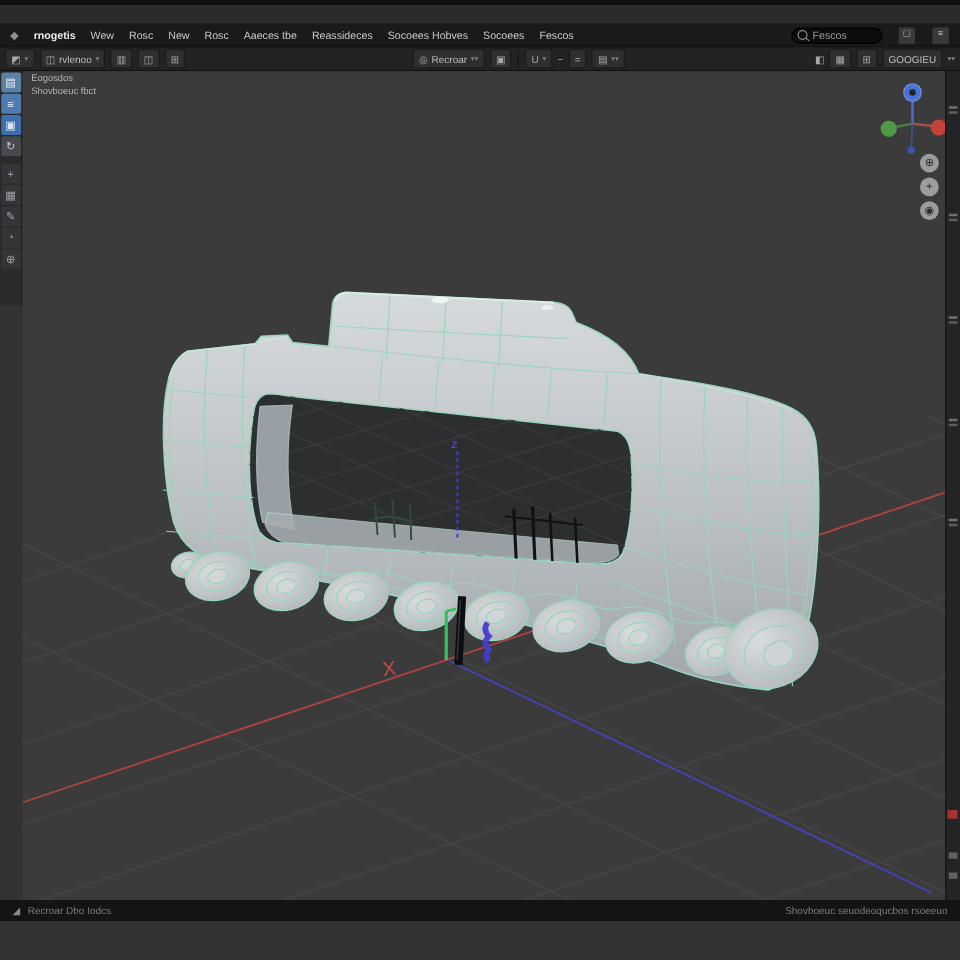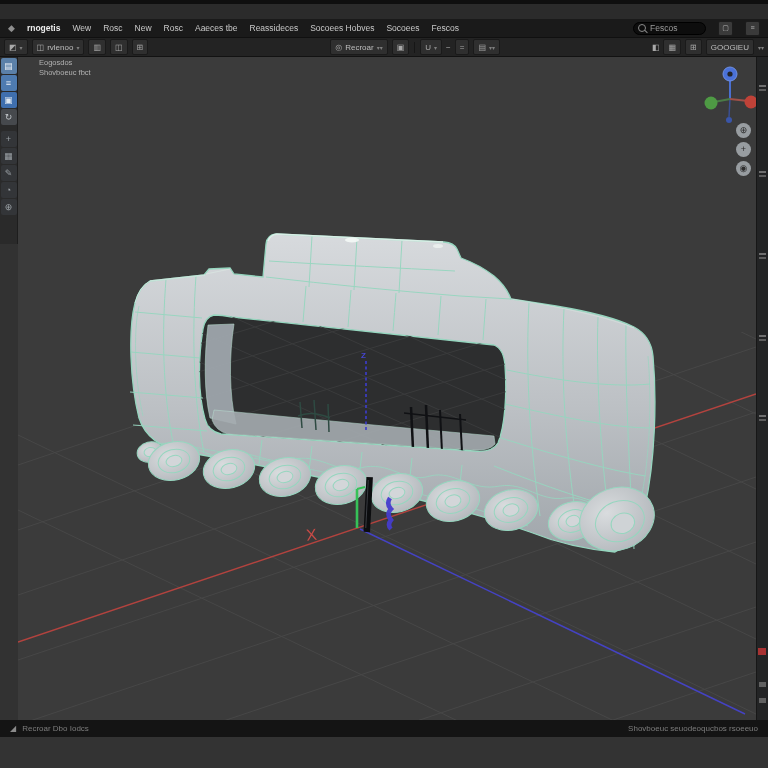--- a/index.html
+++ b/index.html
@@ -40,21 +40,21 @@
   .tool-btn{width:16px;height:16px;border-radius:2px;background:#333538;color:#9aa0a5;
     font-size:9px;line-height:16px;text-align:center;flex:none;}
   .tool-btn.sel1{background:#5b80a8;color:#e8eef4;}
   .tool-btn.sel2{background:#4e7bb0;color:#eaf0f6;}
   .tool-btn.sel3{background:#3f6fae;color:#dce6f0;}
   .tool-btn.alt{background:#46494d;color:#c3c7cb;}
   .tool-gap{height:4px;flex:none;}
   
   #viewport{position:absolute;left:18px;top:57px;width:738px;height:663px;background:#3b3b3b;overflow:hidden;}
   #scene{position:absolute;left:0;top:0;}
-  .vp-overlay{position:absolute;left:21px;top:1px;font-size:7.5px;color:#b2b2b2;line-height:10px;}
+  .vp-overlay{position:absolute;left:7px;top:1px;font-size:7.5px;color:#b2b2b2;line-height:10px;}
   .gizmo{position:absolute;left:684px;top:4px;}
   .nav-btns{position:absolute;left:718px;top:66px;display:flex;flex-direction:column;gap:4px;}
   .nav-btn{width:15px;height:15px;border-radius:50%;background:#989da1;color:#2e2e2e;
     font-size:9px;line-height:15px;text-align:center;}
   
   .rightstrip{position:absolute;left:756px;top:57px;width:12px;height:663px;background:#232425;
     border-left:1px solid #171717;box-sizing:border-box;}
   .tickgrp{position:absolute;left:2px;width:7px;height:2px;background:#6f6f6f;}
   .tickgrp::after{content:"";position:absolute;left:0;top:4px;width:7px;height:2px;background:#5d5d5d;}
   .tick-red{position:absolute;left:1px;width:8px;height:7px;background:#a83232;}

